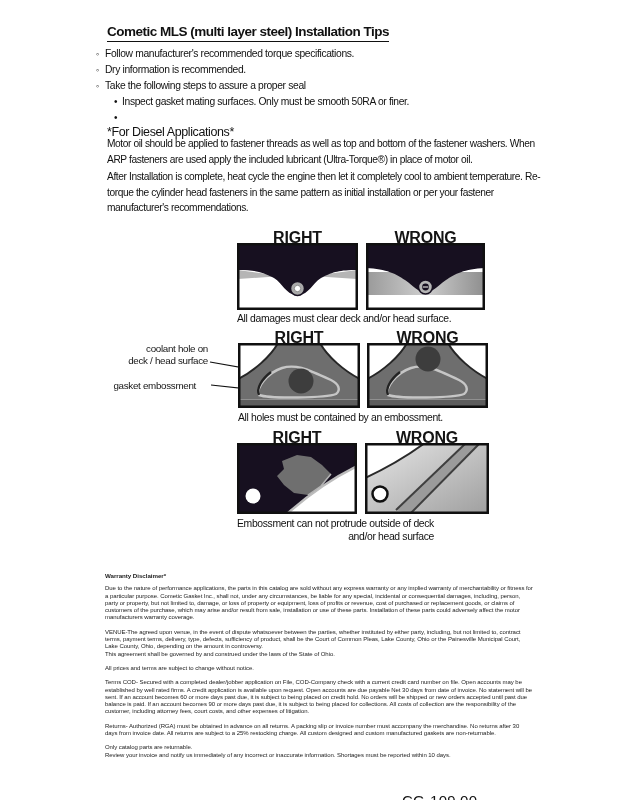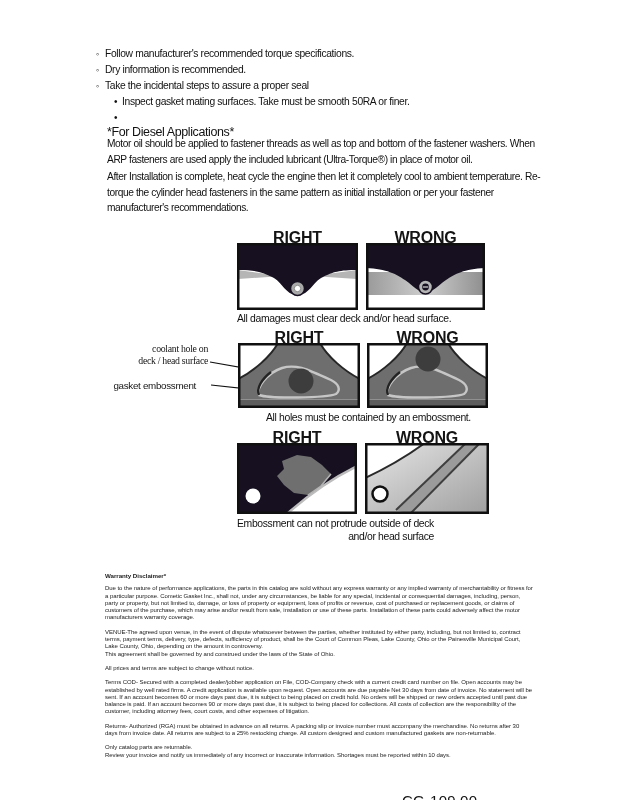--- a/index.html
+++ b/index.html
@@ -34,37 +34,38 @@
   .warranty { left:105px; top:572px; width:428px; font-size:6px; line-height:7.3px; letter-spacing:-0.05px; color:#1c1c1c; }
   .warranty .w-head { font-weight:bold; margin-bottom:6px; font-size:6.2px; }
   .warranty p { margin-bottom:7px; }
   .page-code { left:386px; top:792px; font-size:15px; letter-spacing:0.2px; color:#141414;margin-left:16px; }
 </style>
 </head>
 <body>
 
 <div class="page">
 
+  <div class="abs title">Cometic MLS (multi layer steel) Installation Tips</div>
 
   <div class="abs bullets">
     <div class="bullet-row">
       <span class="marker">◦</span>
       <span>Follow manufacturer's recommended torque specifications.</span>
     </div>
     <div class="bullet-row">
       <span class="marker">◦</span>
       <span>Dry information is recommended.</span>
     </div>
     <div class="bullet-row">
       <span class="marker">◦</span>
-      <span>Take the incidental steps to assure a proper seal</span>
+      <span>Take the following steps to assure a proper seal</span>
     </div>
     <div class="bullet-row sub">
       <span class="marker">•</span>
-      <span>Inspect gasket mating surfaces.  Take must be smooth 50RA or finer.</span>
+      <span>Inspect gasket mating surfaces.  Only must be smooth 50RA or finer.</span>
     </div>
     <div class="bullet-row sub">
       <span class="marker">•</span>
     </div>
   </div>
 
   <div class="abs diesel-heading">*For Diesel Applications*</div>
   <div class="abs para p1">Motor oil should be applied to fastener threads as well as top and bottom of the fastener washers. When ARP fasteners are used apply the included lubricant (Ultra-Torque®) in place of motor oil.</div>
   <div class="abs para p2">After Installation is complete, heat cycle the engine then let it completely cool to ambient temperature. Re-torque the cylinder head fasteners in the same pattern as initial installation or per your fastener manufacturer's recommendations.</div>
 
@@ -96,21 +97,21 @@
     <circle cx="59.5" cy="44" r="3.4" fill="#171020"></circle>
     <line x1="56.8" y1="44" x2="62.2" y2="44" stroke="#bdbdbd" stroke-width="1.4"></line>
     <rect x="1.25" y="1.25" width="116.5" height="64.5" fill="none" stroke="#101010" stroke-width="2.5"></rect>
   </svg>
 
   <div class="abs fig-caption" style="left:237px; top:313px;">All damages must clear deck and/or head surface.</div>
 
   <div class="abs fig-label" style="left:238px; top:329px; width:122px;">RIGHT</div>
   <div class="abs fig-label" style="left:367px; top:329px; width:121px;">WRONG</div>
 
-  <div class="abs side-label prewrap" style="left:100px; top:343px; width:108px;font-family:Liberation Serif, serif;">coolant hole on
+  <div class="abs side-label prewrap" style="left:100px; top:343px; width:108px;">coolant hole on
 deck / head surface</div>
   <div class="abs side-label" style="left:88px; top:380px; width:108px;">gasket embossment</div>
 
   <svg class="abs" style="left:105px; top:340px; pointer-events:none;" width="200" height="60" viewBox="0 0 200 60" aria-hidden="true">
     <line x1="105" y1="22" x2="191" y2="37" stroke="#101010" stroke-width="1.2"></line>
     <line x1="106" y1="45" x2="152" y2="50" stroke="#101010" stroke-width="1.2"></line>
   </svg>
 
   <svg class="abs diagram" style="left:238px; top:343px;" width="122" height="65" viewBox="0 0 122 65" aria-hidden="true">
     <rect width="122" height="65" fill="#6e6e6e"></rect>
@@ -133,21 +134,21 @@
     <path d="M40,0 C33,13 16,28 0,36" fill="none" stroke="#262626" stroke-width="2"></path>
     <path d="M81,0 C88,13 105,28 121,36" fill="none" stroke="#262626" stroke-width="2"></path>
     <rect x="0" y="57" width="121" height="8" fill="#5d5d5d"></rect>
     <line x1="0" y1="56.5" x2="121" y2="56.5" stroke="#909090" stroke-width="1"></line>
     <path d="M21,52 C18,45 29,30 44,25 C57,21 67,25 92,37 C100,41 102,47 97,51 C87,55 32,56 21,52 Z" fill="none" stroke="#c6c6c6" stroke-width="2.4"></path>
     <path d="M21,52 C18,45 24,36 33,29" fill="none" stroke="#232323" stroke-width="2.4"></path>
     <circle cx="61" cy="16" r="12.5" fill="#3d3d3d"></circle>
     <rect x="1.25" y="1.25" width="118.5" height="62.5" fill="none" stroke="#101010" stroke-width="2.5"></rect>
   </svg>
 
-  <div class="abs fig-caption" style="left:238px; top:412px;margin-left:28px;">All holes must be contained by an embossment.</div>
+  <div class="abs fig-caption" style="left:238px; top:412px;">All holes must be contained by an embossment.</div>
 
   <div class="abs fig-label" style="left:237px; top:429px; width:120px;">RIGHT</div>
   <div class="abs fig-label" style="left:365px; top:429px; width:124px;">WRONG</div>
 
   <svg class="abs diagram" style="left:237px; top:443px;" width="120" height="71" viewBox="0 0 120 71" aria-hidden="true">
     <rect width="120" height="71" fill="#ffffff"></rect>
     <path d="M0,0 H120 V23 C96,35 72,51 50,71 H0 Z" fill="#171020"></path>
     <path d="M120,23 C96,35 72,51 50,71" fill="none" stroke="#bdbdbd" stroke-width="2.5"></path>
     <path d="M45,18 L60,12 L74,14 L85,22 L94,31 L84,43 L71,52 L57,50 L47,42 L40,33 L47,26 Z" fill="#6f6f6f"></path>
     <path d="M94,31 L84,43 L71,52" fill="none" stroke="#b5b5b5" stroke-width="1.5"></path>

